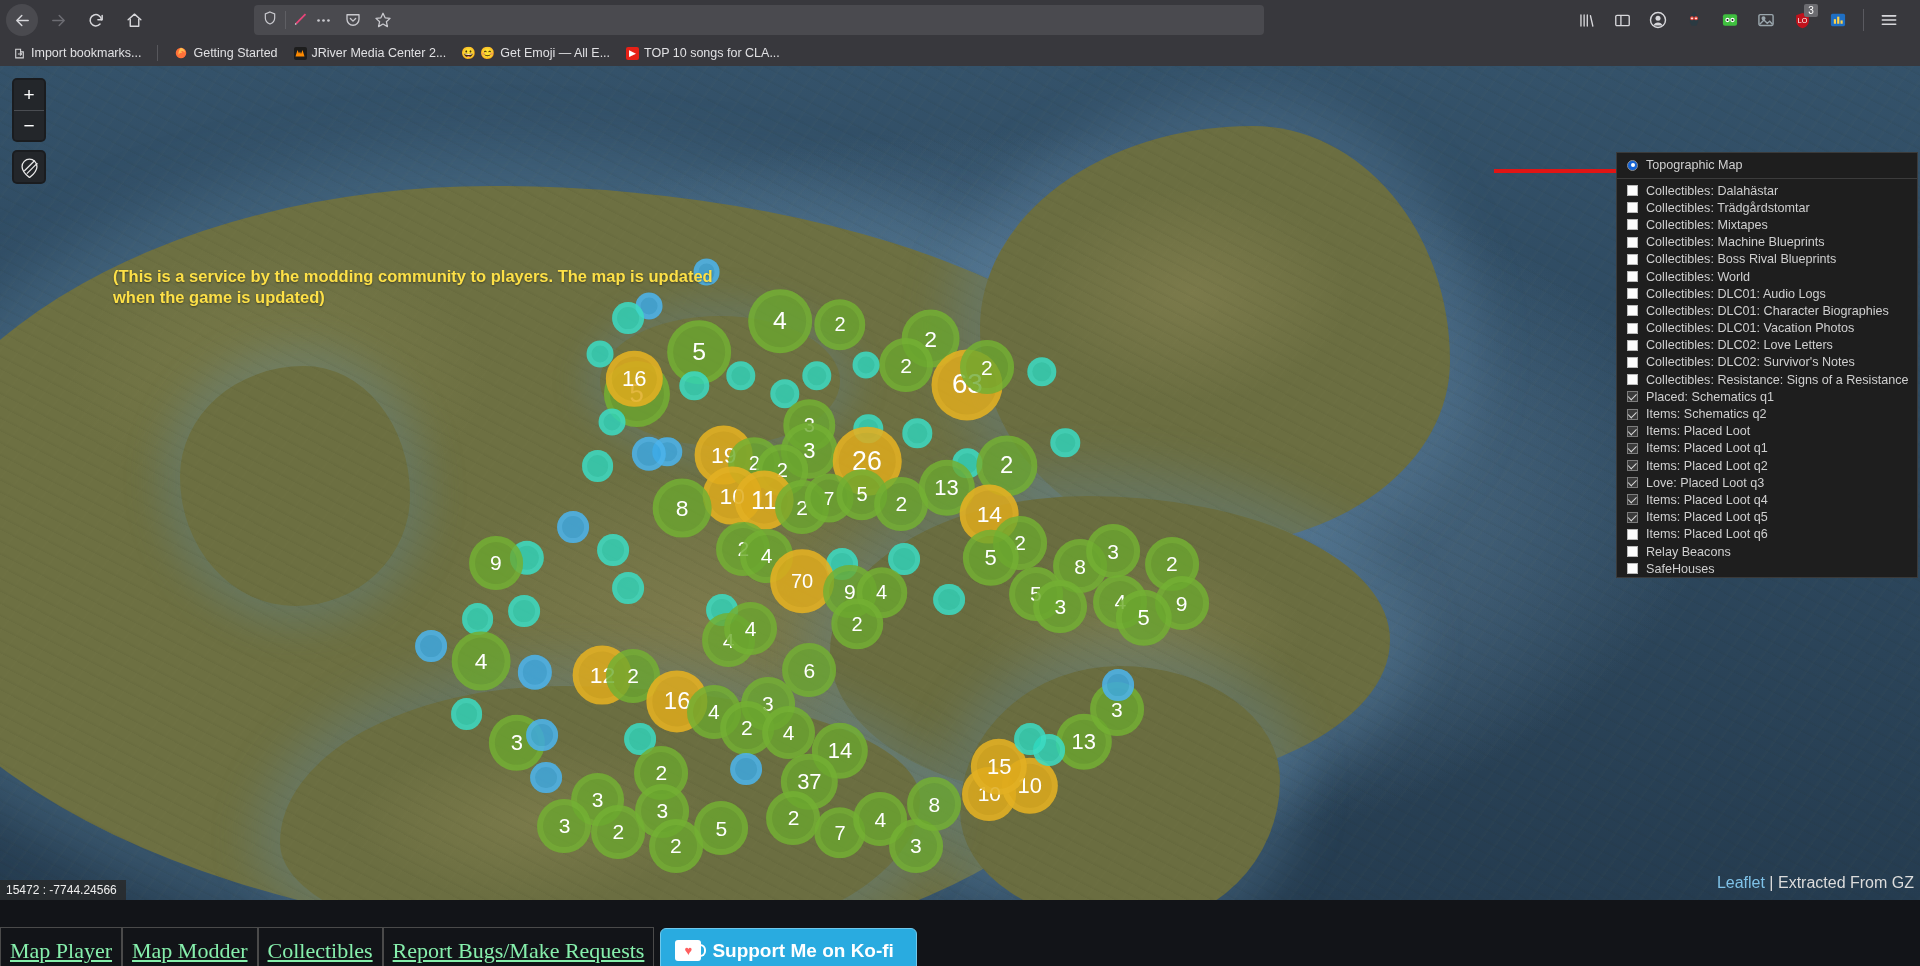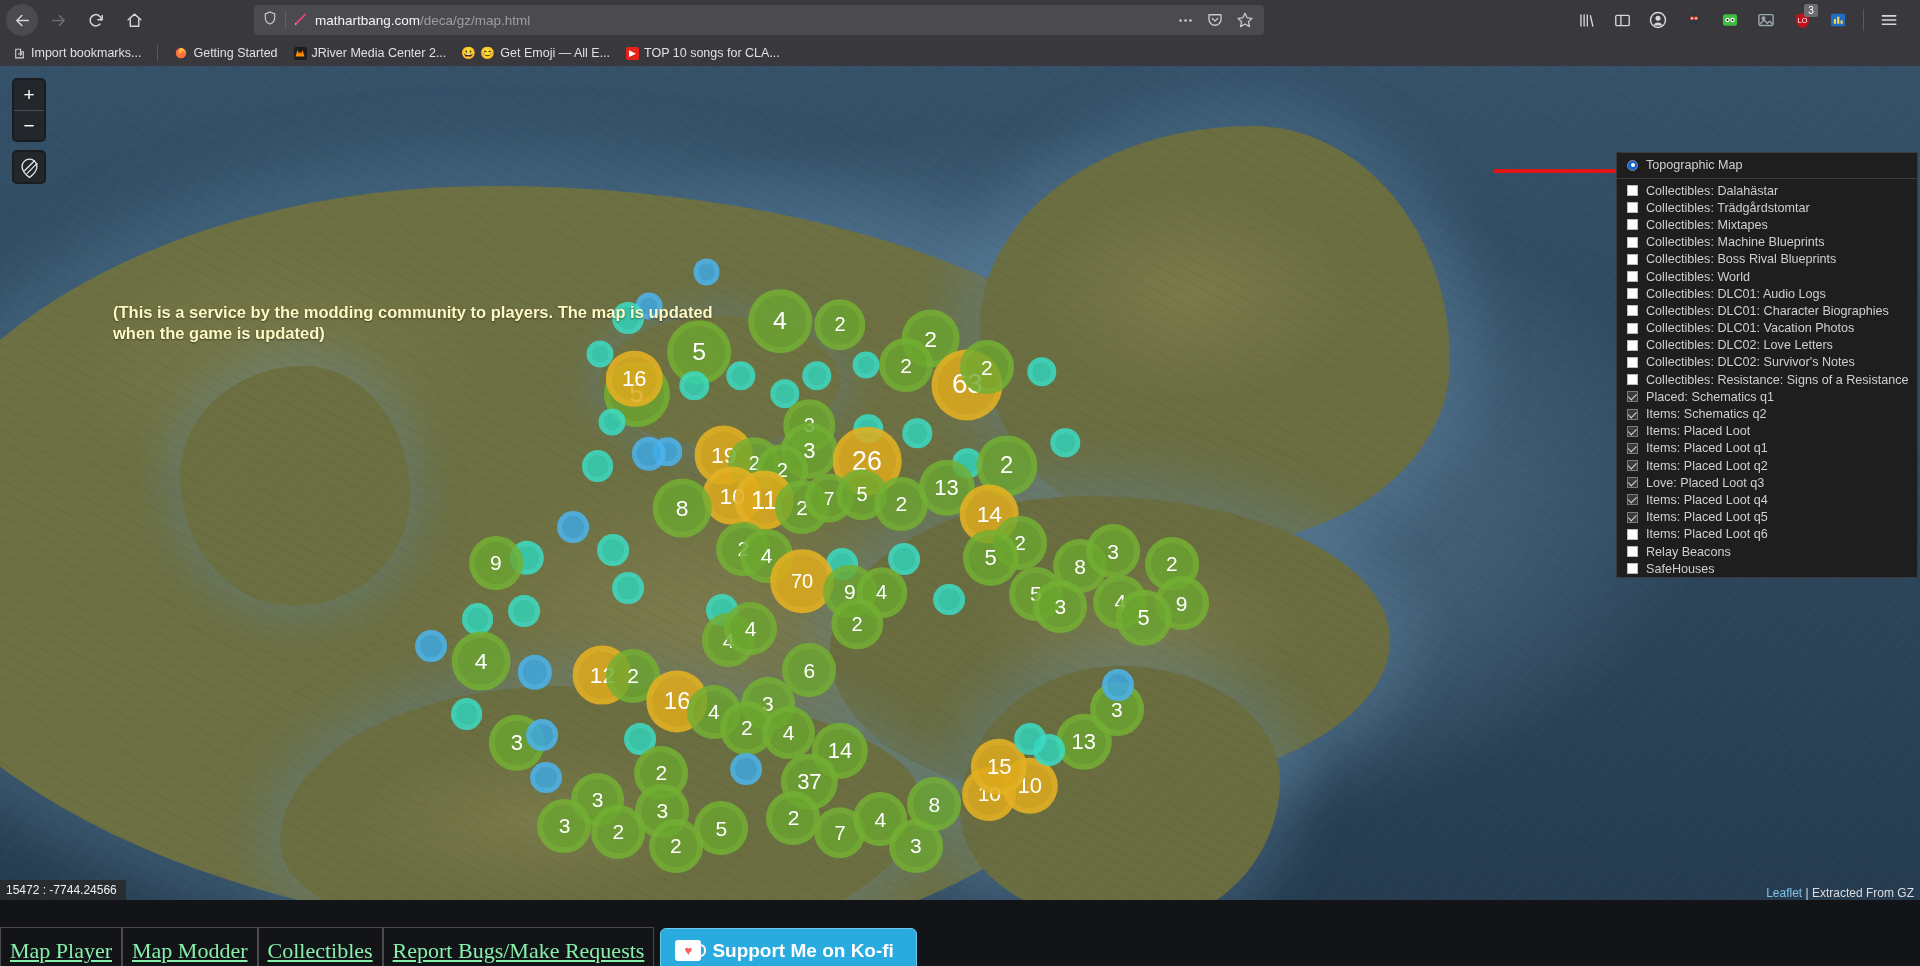--- a/index.html
+++ b/index.html
@@ -169,23 +169,22 @@
   }
 
   
   .map-title {
     position: absolute; left: 113px; top: 96px; width: 600px;
     font-size: 24.5px; font-weight: bold; color: #ffffff; line-height: 1.26;
     text-shadow: 0 1px 2px rgba(0,0,0,0.35);
   }
   .map-subtitle {
     position: absolute; left: 113px; top: 200px; width: 620px;
-    font-size: 16.5px; font-weight: bold; color: #fef9c3; line-height: 1.28;
+    font-size: 16.5px; font-weight: bold; color: #fde047; line-height: 1.28;
     text-shadow: 0 1px 2px rgba(0,0,0,0.45);
-    margin-top: 36px;
   }
   .map-note {
     position: absolute; left: 1008px; top: 90px; width: 600px;
     font-size: 17px; color: #ffffff; line-height: 1.33;
     text-shadow: 0 1px 2px rgba(0,0,0,0.4);
   }
   .red-arrow { position: absolute; left: 1494px; top: 97px; width: 310px; height: 16px; }
 
   
   .layers-panel {
@@ -222,22 +221,22 @@
   }
   .layer-label { white-space: nowrap; }
 
   
   .coord-box {
     position: absolute; left: 0; bottom: 0;
     background: rgba(40,40,40,0.82); color: #f0f0f0;
     font-size: 12px; padding: 3px 9px 3px 6px;
   }
   .attrib {
-    position: absolute; right: 6px; bottom: 0;
-    font-size: 12px; color: #dcdcdc;
+    position: absolute; right: 6px; bottom: 8px;
+    font-size: 16px; color: #dcdcdc;
   }
   .attrib a { color: #7fc2e8; text-decoration: none; }
 
   
   .bottom-bar {
     width: 1920px; height: 92px; background: #121418;
     display: flex; align-items: center; padding: 9px 0 0 0;
   }
   .link-cell {
     border: 1px solid #4a4a4a; height: 47px;
@@ -303,21 +302,20 @@
             <path d="M12 3l7 3v6c0 4-3 7.5-7 9-4-1.5-7-5-7-9V6z"></path>
           </svg>
       </span>
       <span class="sep"></span>
       <span class="ic">
         <svg width="15" height="15" viewBox="0 0 24 24">
             <path d="M4 19L19 4l2 2L6 21z" fill="#e8457a"></path>
             <path d="M4 19l-1 3 3-1z" fill="#ffffff"></path>
           </svg>
       </span>
-      <span class="url-text"><span class="host">mathartbang.com</span><span>/deca/gz/map.html</span></span>
       <span class="urlbar-icons">
         <span class="ic">
           <svg width="17" height="17" viewBox="0 0 24 24" fill="currentColor">
               <circle cx="5" cy="12" r="1.9"></circle>
               <circle cx="12" cy="12" r="1.9"></circle>
               <circle cx="19" cy="12" r="1.9"></circle>
             </svg>
         </span>
         <span class="ic">
           <svg width="18" height="18" viewBox="0 0 24 24" fill="none" stroke="currentColor" stroke-width="1.8" stroke-linecap="round" stroke-linejoin="round">

